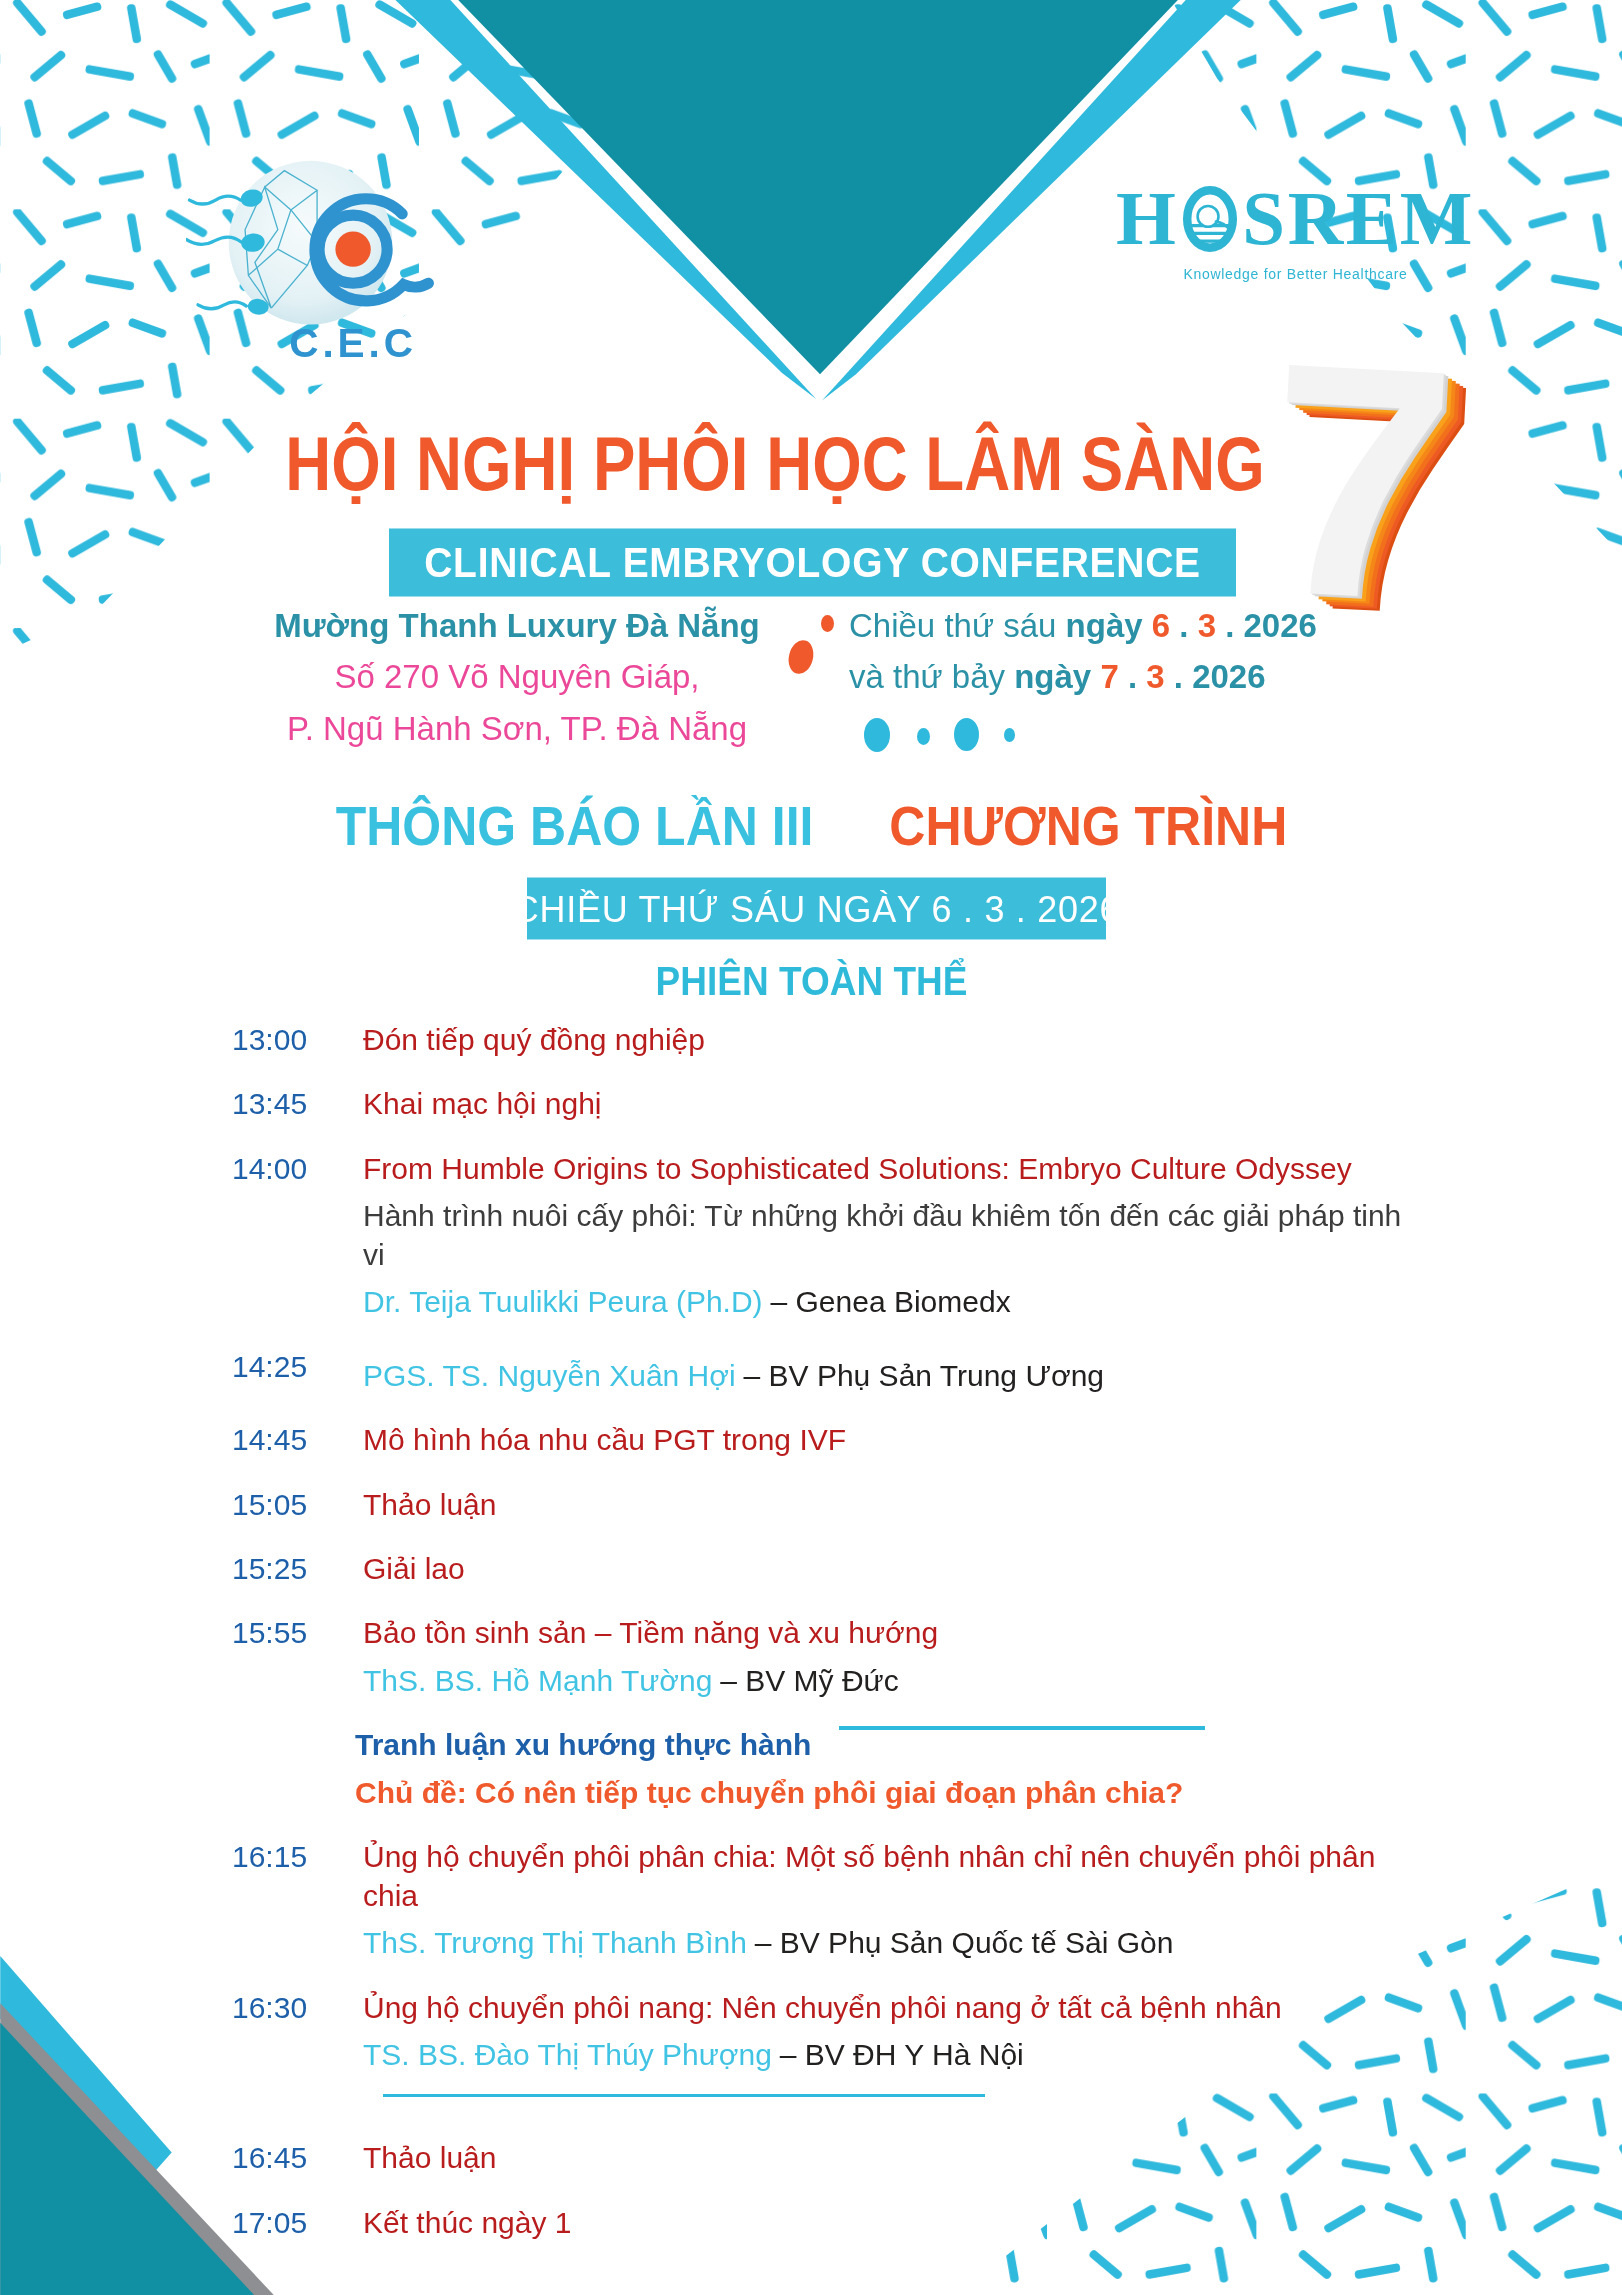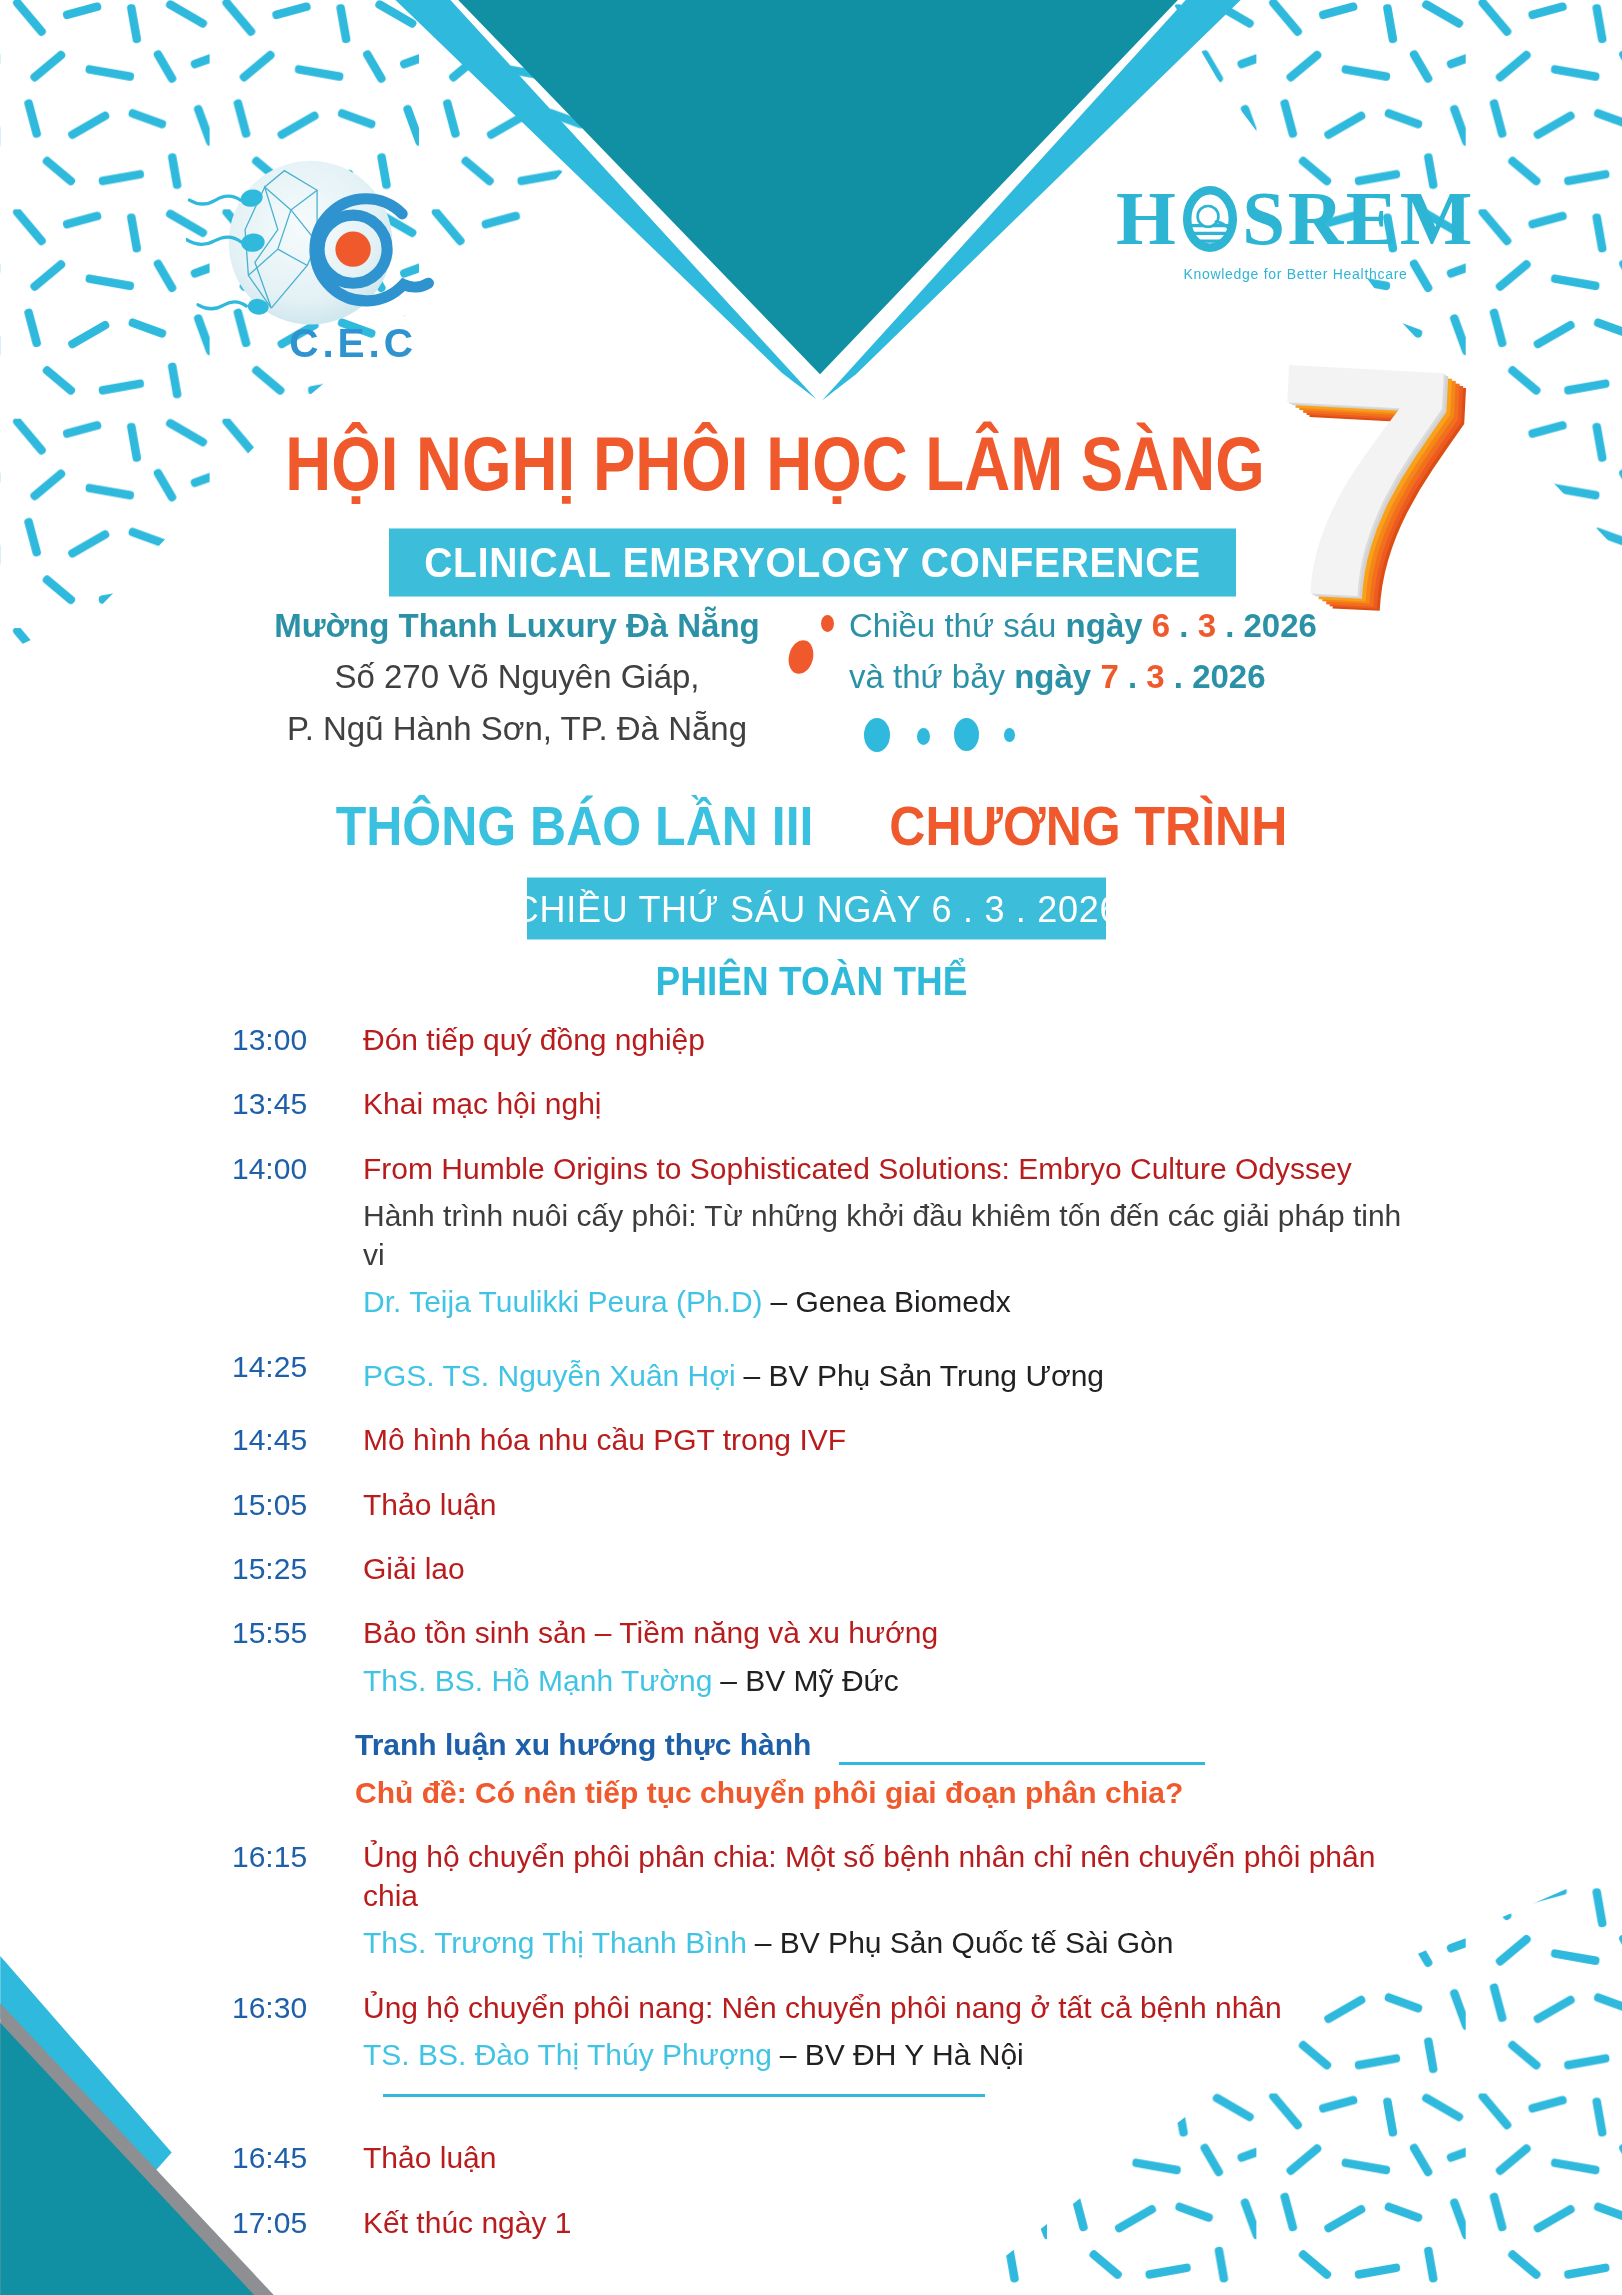--- a/index.html
+++ b/index.html
@@ -22,21 +22,21 @@
       color:#fff;font-weight:bold;font-size:39px;letter-spacing:0.7px;display:flex;align-items:center;
       justify-content:center;transform:scaleY(1.08);white-space:nowrap;}
   .seven{position:absolute;left:1269px;top:330px;font-size:330px;line-height:.92;font-weight:bold;
       color:#f3f3f3;transform:rotate(3deg);
       text-shadow:2px 1.3px 0 #dcdcdc,4.6px 2.6px 0 #d2d2d2,
         8.5px 5.2px 0 #F9A11B,12.4px 7.2px 0 #F58718,16.4px 9.8px 0 #F2701C,20px 11.8px 0 #EE5A24,23px 13.7px 0 #DD4E12;}
 
   
   .venue{position:absolute;left:262px;top:609px;width:510px;text-align:center;font-size:33px;line-height:1;}
   .venue .vname{color:#2B91A6;font-weight:bold;}
-  .venue .vaddr{color:#404040;margin-top:18.3px;}
+  .venue .vaddr{color:#ec4899;margin-top:18.3px;}
   .dates{position:absolute;left:849px;top:609px;font-size:33px;color:#2B91A6;line-height:1;white-space:nowrap;}
   .dates .l2{margin-top:18.3px;}
   .dates b{font-weight:bold;}
   .dates .num{color:#F0592B;font-weight:bold;}
   .dot{position:absolute;border-radius:50%;}
 
   
   .notice-row{position:absolute;left:0;top:797px;width:1623px;text-align:center;font-weight:bold;
       font-size:50px;transform:scaleY(1.1);white-space:nowrap;}
   .notice-row .n1{color:#3BC1E0;}
@@ -52,21 +52,21 @@
   .row{display:flex;margin-bottom:26px;gap:8px;}
   .time{flex:none;width:92px;color:#1D5FA9;}
   .content{margin-left:31px;max-width:1060px;}
   .stitle{color:#b91c1c;}
   .ssub{color:#3C3C3C;margin-top:9.2px;}
   .sspeaker{margin-top:9.2px;}
   .sp{color:#41C4E4;}
   .aff{color:#232020;margin-left:7.9px;}
   .w1600 .content{max-width:1021px;}
   .debate{margin-left:123px;margin-bottom:26px;}
-  .debate .dhead{color:#1D5FA9;font-weight:bold;display:flex;align-items:flex-end;}
+  .debate .dhead{color:#1D5FA9;font-weight:bold;display:flex;align-items:flex-start;}
   .debate .dline{display:inline-block;width:366px;height:3.3px;background:#2FB9DC;margin-left:27.5px;}
   .debate .dtopic{color:#F0592B;font-weight:bold;margin-top:9.2px;}
   .line-after{display:inline-block;width:602px;height:3.3px;background:#2FB9DC;vertical-align:middle;margin-left:19.6px;}
 </style>
 </head>
 <body>
 
 <div class="page">
 
   <svg class="decor" width="1623" height="2295" viewBox="0 0 2480 3508">

